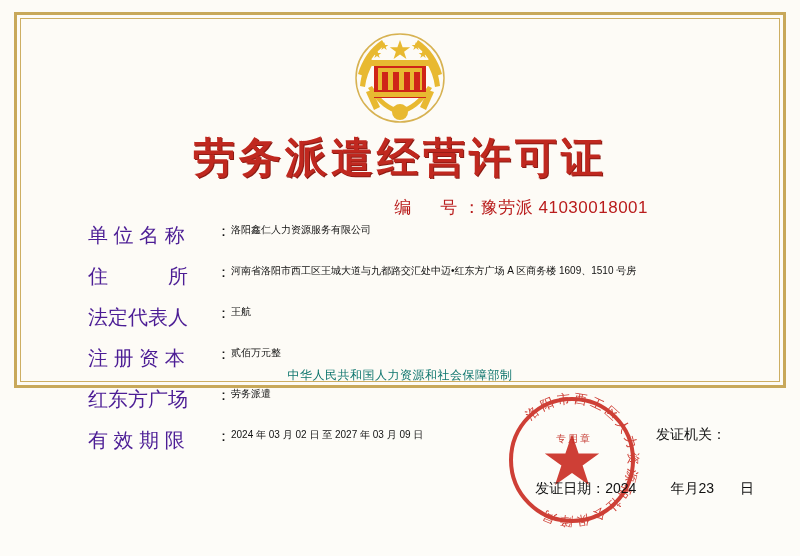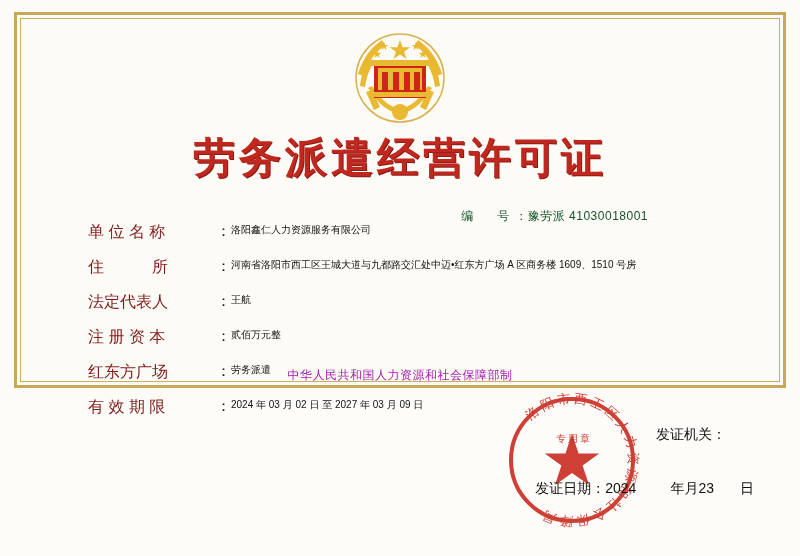--- a/index.html
+++ b/index.html
@@ -63,46 +63,45 @@
     letter-spacing: 4px;
     color: #c0281f;
     text-shadow: 1px 1px 0 #8c1b14;
   }
 
   
   .serial {
     position: absolute;
     right: 152px;
     top: 196px;
-    font-size: 12px;
-    color: #14532d;
+    font-size: 17px;
+    color: #b91c1c;
     letter-spacing: 0.5px;
     white-space: nowrap;
-    margin-top: 12px;
   }
   .serial .lbl {
     letter-spacing: 6px;
   }
 
   
   .fields {
     position: absolute;
     left: 88px;
     right: 60px;
     top: 222px;
   }
   .row {
     display: flex;
     align-items: flex-start;
     margin-bottom: 14px;
   }
   .row .label {
     flex: 0 0 128px;
-    font-size: 16px;
-    color: #7f1d1d;
+    font-size: 20px;
+    color: #4c1d95;
     display: flex;
     justify-content: space-between;
     padding-right: 4px;
     box-sizing: border-box;
     text-align: right;
   }
   .row .colon {
     flex: 0 0 10px;
     font-size: 15px;
     color: #111;
@@ -164,21 +163,21 @@
   }
 
   
   .footer {
     position: absolute;
     left: 0;
     right: 0;
     bottom: 16px;
     text-align: center;
     font-size: 12px;
-    color: #a21caf;
+    color: #0f766e;
     letter-spacing: 0.5px;
   }
 </style>
 </head>
 <body>
 
 <div class="certificate">
 
   <div class="border-outer"></div>
   <div class="border-inner"></div>

